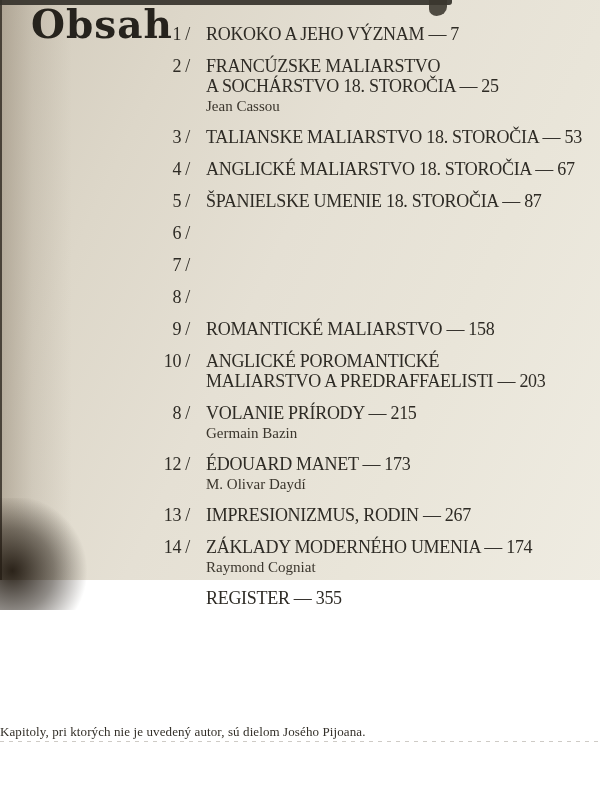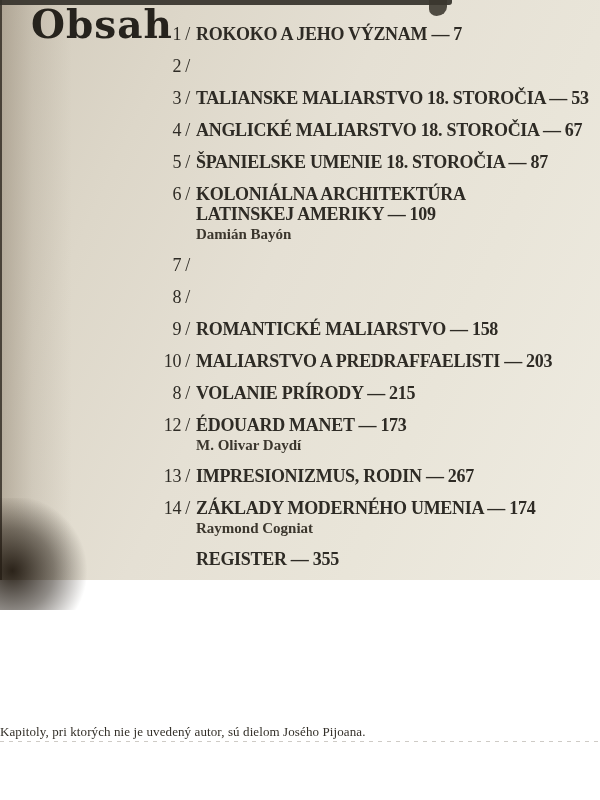--- a/index.html
+++ b/index.html
@@ -43,21 +43,21 @@
     position: absolute; top: 5px; left: 31px; margin: 0;
     font-family: "DejaVu Serif", serif; font-weight: 700;
     font-size: 39px; line-height: 1; letter-spacing: 1px; color: #26231d;
   }
   .toc { position: absolute; top: 24px; left: 150px; width: 445px; }
   .entry { display: flex; margin-bottom: 12px; }
   .num {
     flex: 0 0 40px; text-align: right; white-space: pre;
     font-size: 18px; line-height: 20px; letter-spacing: -0.3px; color: #2e2b25;
   }
-  .body { margin-left: 6px; min-width: 0; font-weight: bold; }
+  .body { margin-left: 16px; min-width: 0; }
   .line {
     display: block; white-space: nowrap;
     font-size: 18px; line-height: 20px; letter-spacing: -0.3px; color: #2e2b25;
   }
   .author {
     display: block; font-size: 15px; line-height: 18px;
     letter-spacing: 0; color: #3b362d; margin-top: 1px;
   }
   .footnote {
     position: absolute; top: 724px; left: 0; width: 100%; margin: 0;
@@ -82,20 +82,25 @@
 
     <div class="entry">
       <span class="num">1 /</span>
       <span class="body">
         <span class="line">ROKOKO A JEHO VÝZNAM — 7</span>
       </span>
     </div>
 
     <div class="entry">
       <span class="num">2 /</span>
+      <span class="body">
+        <span class="line">FRANCÚZSKE MALIARSTVO</span>
+        <span class="line">A SOCHÁRSTVO 18. STOROČIA — 25</span>
+        <span class="author">Jean Cassou</span>
+      </span>
     </div>
 
     <div class="entry">
       <span class="num">3 /</span>
       <span class="body">
         <span class="line">TALIANSKE MALIARSTVO 18. STOROČIA — 53</span>
       </span>
     </div>
 
     <div class="entry">
@@ -107,53 +112,50 @@
 
     <div class="entry">
       <span class="num">5 /</span>
       <span class="body">
         <span class="line">ŠPANIELSKE UMENIE 18. STOROČIA — 87</span>
       </span>
     </div>
 
     <div class="entry">
       <span class="num">6 /</span>
-      <span class="body">
-        <span class="line">KOLONIÁLNA ARCHITEKTÚRA</span>
-        <span class="line">LATINSKEJ AMERIKY — 109</span>
-        <span class="author">Damián Bayón</span>
-      </span>
     </div>
 
     <div class="entry">
       <span class="num">7 /</span>
     </div>
 
     <div class="entry">
       <span class="num">8 /</span>
     </div>
 
     <div class="entry">
       <span class="num">9 /</span>
       <span class="body">
         <span class="line">ROMANTICKÉ MALIARSTVO — 158</span>
       </span>
     </div>
 
     <div class="entry">
       <span class="num">10 /</span>
       <span class="body">
+        <span class="line">ANGLICKÉ POROMANTICKÉ</span>
         <span class="line">MALIARSTVO A PREDRAFFAELISTI — 203</span>
       </span>
     </div>
 
     <div class="entry">
       <span class="num">8 /</span>
       <span class="body">
         <span class="line">VOLANIE PRÍRODY — 215</span>
+        <span class="author">Germain Bazin</span>
       </span>
     </div>
 
     <div class="entry">
       <span class="num">12 /</span>
       <span class="body">
         <span class="line">ÉDOUARD MANET — 173</span>
         <span class="author">M. Olivar Daydí</span>
       </span>
     </div>

